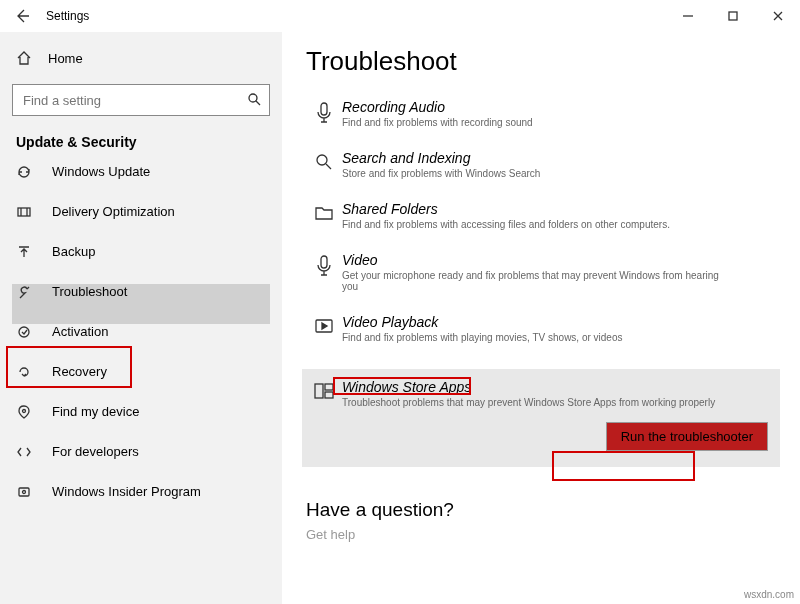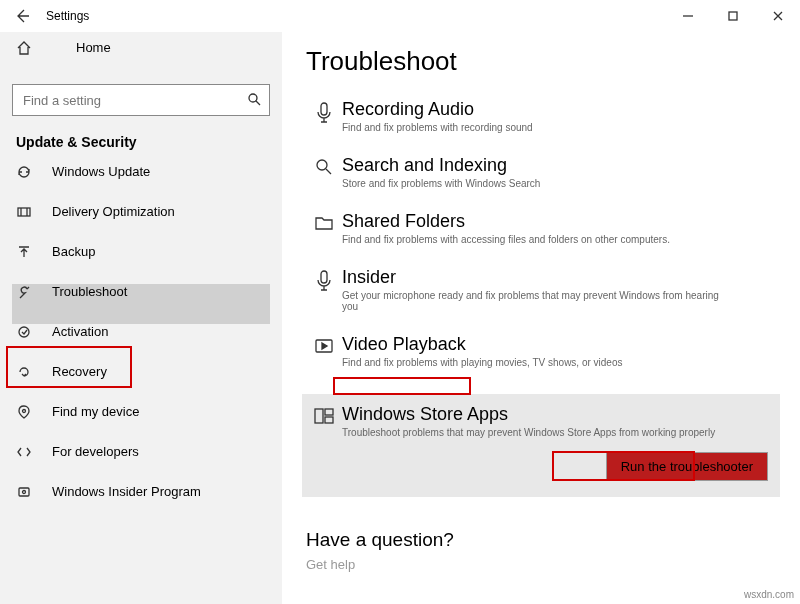--- a/index.html
+++ b/index.html
@@ -6,39 +6,39 @@
 body { font-family: "Segoe UI", Arial, sans-serif; font-size: 13px; color: #000; background: #fff; width: 800px; height: 604px; overflow: hidden; position: relative; }
 
 .titlebar { height: 32px; display: flex; align-items: center; padding-left: 10px; }
 .titlebar .back { width: 24px; height: 24px; display: flex; align-items: center; justify-content: center; margin-right: 12px; }
 .titlebar .title { font-size: 12px; }
 .titlebar .controls { margin-left: auto; display: flex; }
 .titlebar .controls div { width: 45px; height: 32px; display: flex; align-items: center; justify-content: center; font-size: 11px; }
 
 .content { display: flex; height: calc(100% - 32px); }
 .sidebar { width: 282px; background: #f2f2f2; padding: 8px 12px; }
-.sidebar .home { display: flex; height: 36px; padding-left: 4px; margin-bottom: 8px; gap: 28px; }
+.sidebar .home { display: flex; align-items: center; height: 36px; padding-left: 4px; margin-bottom: 8px; }
 .sidebar .home .ico { width: 20px; display: flex; }
 .sidebar .home span { margin-left: 12px; }
 .search { position: relative; height: 32px; border: 1px solid #888; background: #fff; margin-bottom: 18px; }
 .search input { border: none; outline: none; width: 100%; height: 100%; padding: 0 30px 0 10px; font-size: 13px; color: #0c4a6e; background: transparent; }
 .search .sico { position: absolute; right: 8px; top: 7px; }
 .section-head { font-weight: 600; font-size: 14px; margin-bottom: 14px; padding-left: 4px; }
 .nav-item { display: flex; align-items: flex-start; height: 40px; padding-left: 4px; }
 .nav-item .ico { width: 20px; display: flex; }
 .nav-item span { margin-left: 16px; }
 .nav-item.selected { background: #d0d0d0; }
 .redbox1 { border: 2px solid #d10000; position: absolute; left: 6px; top: 346px; width: 126px; height: 42px; pointer-events: none; }
 
 .main { flex: 1; padding: 14px 24px 0 24px; overflow: hidden; }
 .main h1 { font-size: 26px; font-weight: 400; margin-bottom: 14px; }
 .ts-item { display: flex; padding: 8px 0 14px 0; }
 .ts-item .ico { width: 36px; display: flex; justify-content: center; padding-top: 2px; }
 .ts-item .txt { flex: 1; }
-.ts-item .title { font-size: 18px; }
+.ts-item .title { font-size: 14px; font-style: italic; }
 .ts-item .desc { font-size: 10px; color: #666; margin-top: 2px; max-width: 380px; }
 .ts-selected { background: #e8e8e8; padding: 10px 12px 16px 4px; margin: 12px -4px; }
 .ts-selected .btn { background: #b91c1c; border: 1px solid #999; padding: 6px 14px; font-size: 13px; float: right; margin-top: 14px; }
 .redbox2 { border: 2px solid #d10000; position: absolute; left: 333px; top: 377px; width: 138px; height: 18px; pointer-events: none; }
 .redbox3 { border: 2px solid #d10000; position: absolute; left: 552px; top: 451px; width: 143px; height: 30px; pointer-events: none; }
 .question { font-size: 19px; font-weight: 400; margin-top: 32px; }
 .help { color: #999; font-size: 13px; margin-top: 6px; }
 .watermark { position: absolute; right: 6px; bottom: 4px; font-size: 10px; color: #888; }
 
 svg { stroke: #333; fill: none; stroke-width: 1.3; }
@@ -211,21 +211,21 @@
     </div>
 
     <div class="ts-item">
       <div class="ico">
           <svg width="20" height="24" viewBox="0 0 20 24">
             <rect x="7" y="2" width="6" height="12" rx="3"></rect>
             <path d="M4 11 A6 6 0 0 0 16 11 M10 17 V21 M7 21 H13"></path>
           </svg>
         </div>
       <div class="txt">
-        <div class="title">Insider</div>
+        <div class="title">Video</div>
         <div class="desc">Get your microphone ready and fix problems that may prevent Windows from hearing you</div>
       </div>
     </div>
 
     <div class="ts-item">
       <div class="ico">
           <svg width="20" height="20" viewBox="0 0 20 20">
             <rect x="2" y="4" width="16" height="12" rx="1"></rect>
             <path d="M8 7 L13 10 L8 13 Z" fill="#333"></path>
           </svg>

